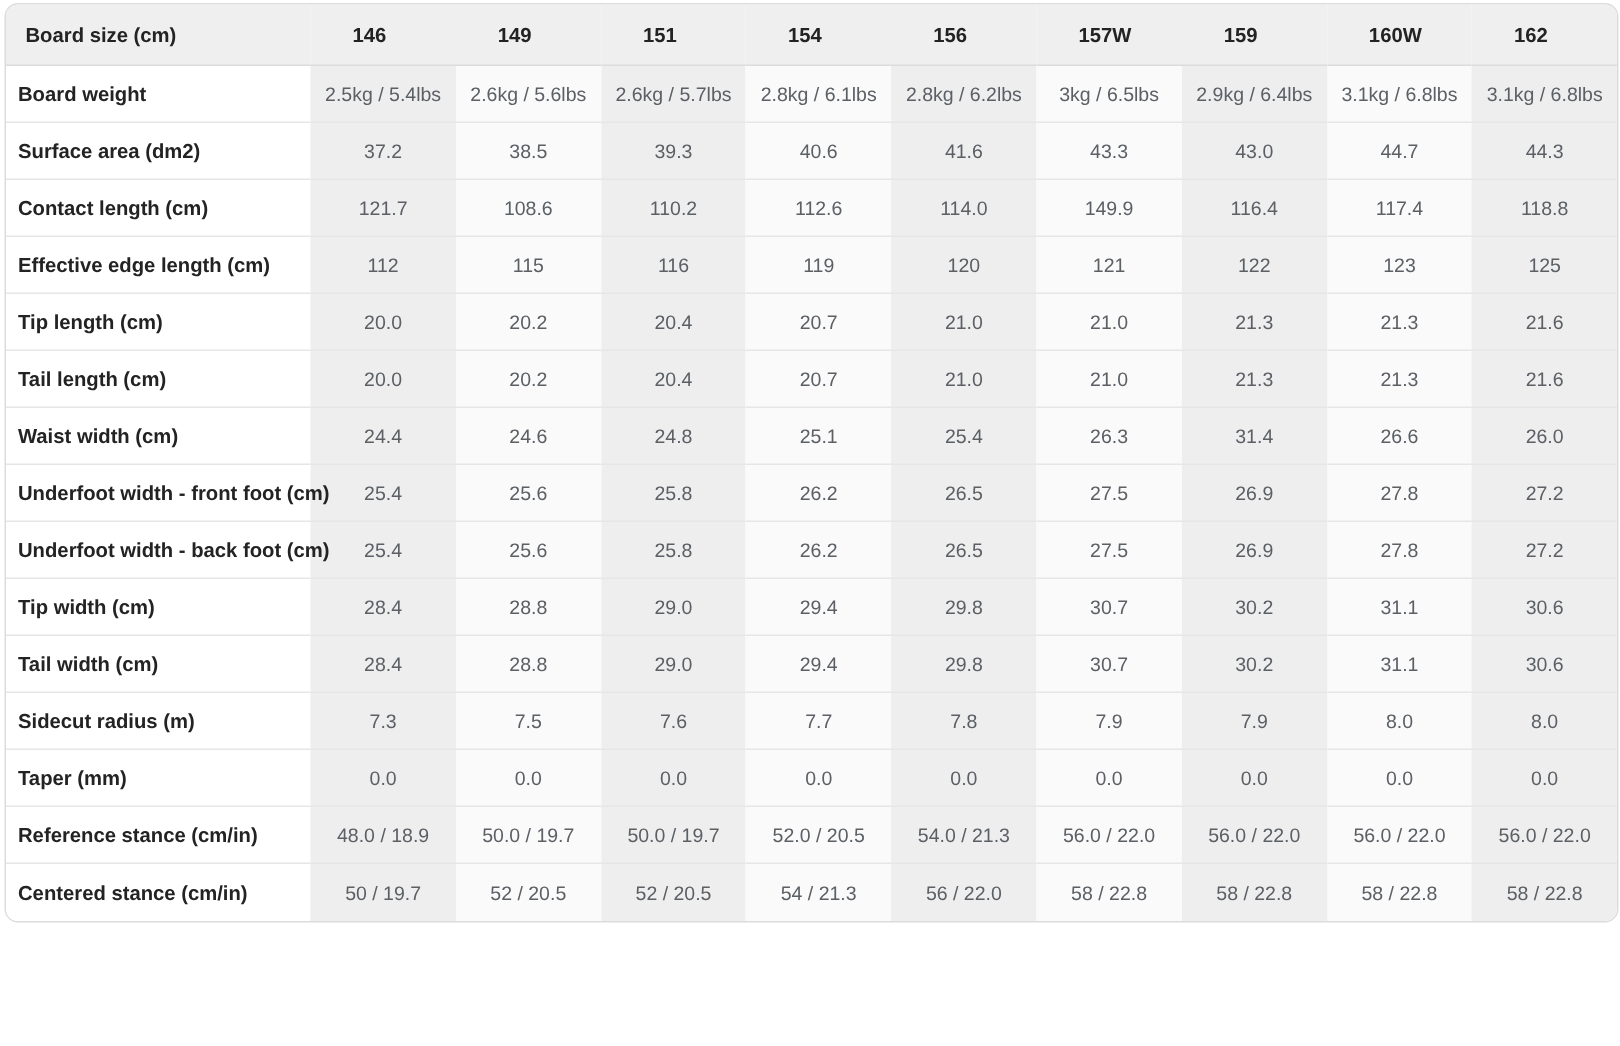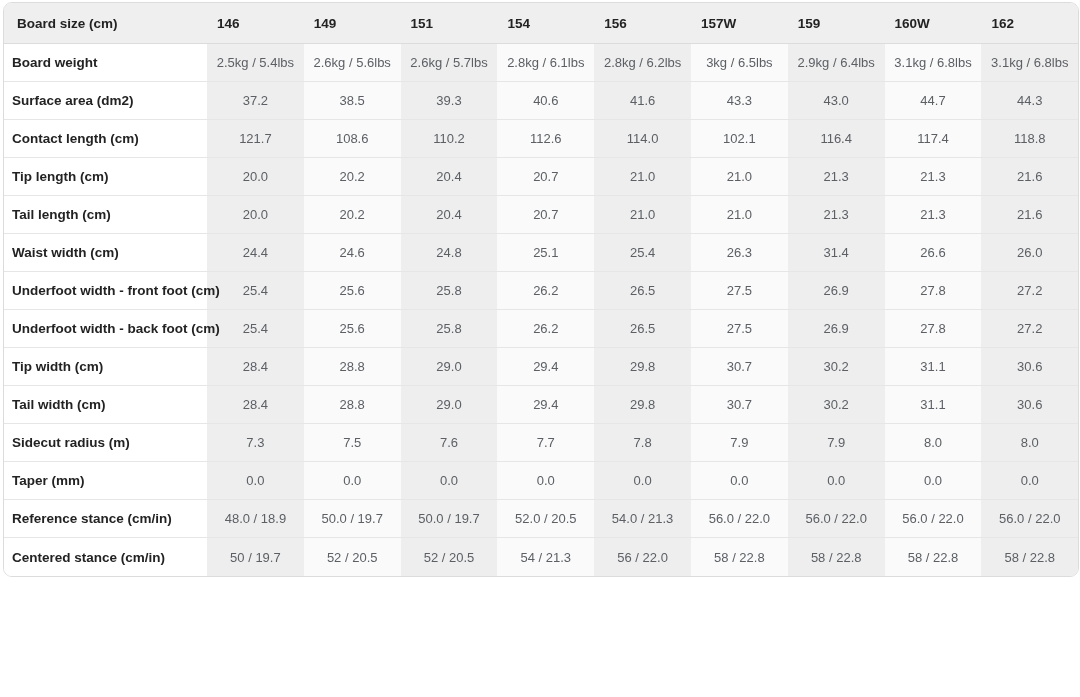--- a/index.html
+++ b/index.html
@@ -36,21 +36,21 @@
   }
 
   
   table.spec-table col.label-col { width: 203px; }
   table.spec-table col.data-col  { width: 96.8px; }
 
   
   thead tr.header-row th {
     background: #efefef;
     height: 40px;
-    padding: 0 10px;
+    padding: 0 28px;
     font-size: 13.5px;
     font-weight: bold;
     color: #232323;
     border-bottom: 1px solid #dcdcdc;
     white-space: nowrap;
     vertical-align: middle;
   }
   thead tr.header-row th.label-head {
     text-align: left;
     padding-left: 13px;
@@ -152,24 +152,36 @@
           <td class="data-cell stripe-light">44.7</td>
           <td class="data-cell stripe-dark">44.3</td>
         </tr>
         <tr class="spec-row">
           <td class="row-label">Contact length (cm)</td>
           <td class="data-cell stripe-dark">121.7</td>
           <td class="data-cell stripe-light">108.6</td>
           <td class="data-cell stripe-dark">110.2</td>
           <td class="data-cell stripe-light">112.6</td>
           <td class="data-cell stripe-dark">114.0</td>
-          <td class="data-cell stripe-light">102.1</td>
+          <td class="data-cell stripe-light">149.9</td>
           <td class="data-cell stripe-dark">116.4</td>
           <td class="data-cell stripe-light">117.4</td>
           <td class="data-cell stripe-dark">118.8</td>
+        </tr>
+        <tr class="spec-row">
+          <td class="row-label">Effective edge length (cm)</td>
+          <td class="data-cell stripe-dark">112</td>
+          <td class="data-cell stripe-light">115</td>
+          <td class="data-cell stripe-dark">116</td>
+          <td class="data-cell stripe-light">119</td>
+          <td class="data-cell stripe-dark">120</td>
+          <td class="data-cell stripe-light">121</td>
+          <td class="data-cell stripe-dark">122</td>
+          <td class="data-cell stripe-light">123</td>
+          <td class="data-cell stripe-dark">125</td>
         </tr>
         <tr class="spec-row">
           <td class="row-label">Tip length (cm)</td>
           <td class="data-cell stripe-dark">20.0</td>
           <td class="data-cell stripe-light">20.2</td>
           <td class="data-cell stripe-dark">20.4</td>
           <td class="data-cell stripe-light">20.7</td>
           <td class="data-cell stripe-dark">21.0</td>
           <td class="data-cell stripe-light">21.0</td>
           <td class="data-cell stripe-dark">21.3</td>

